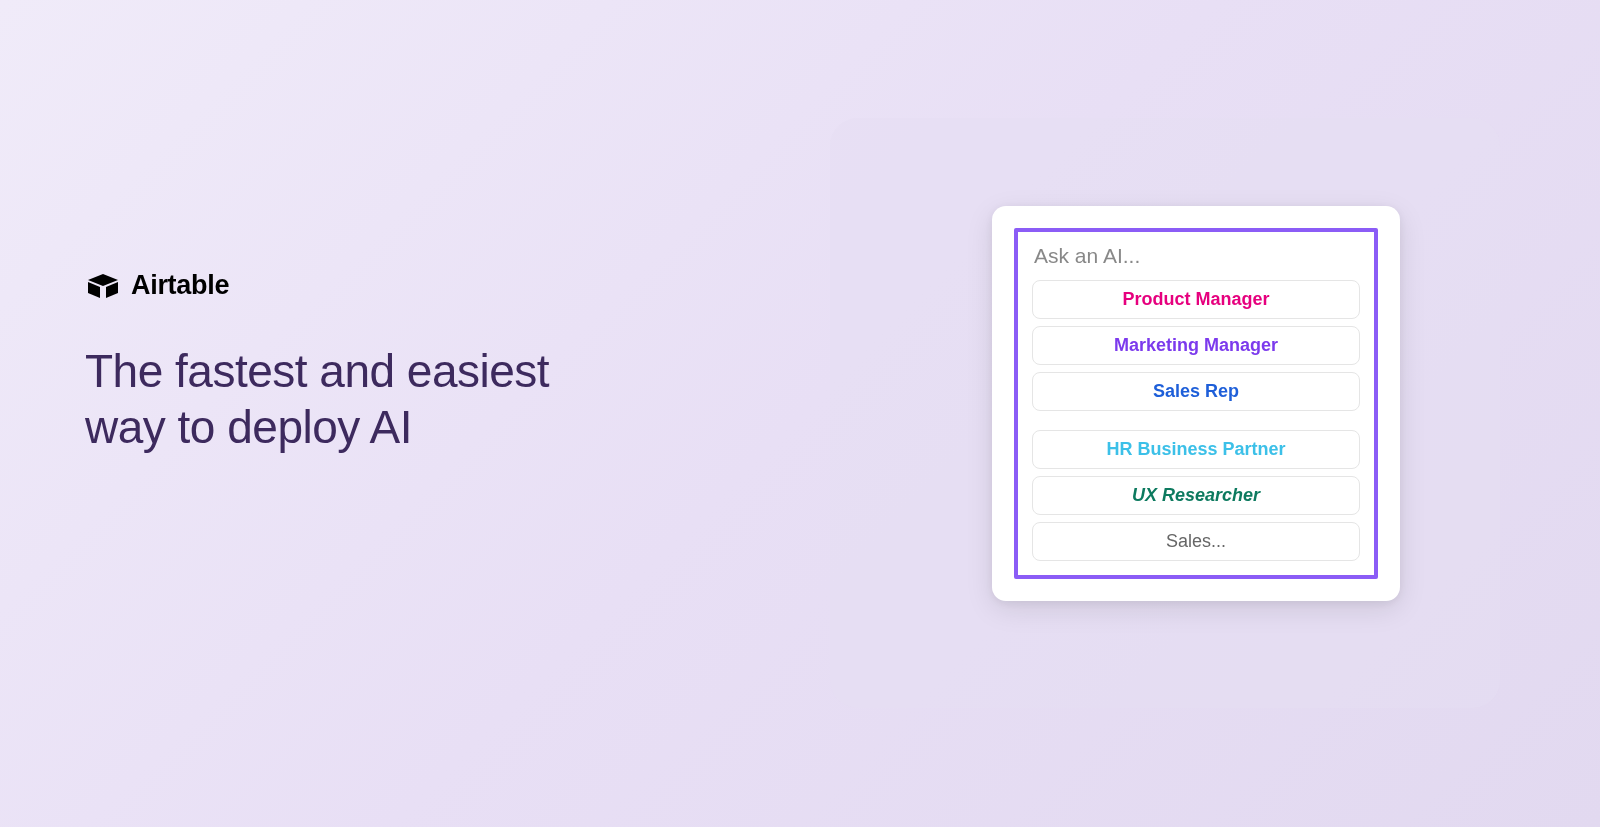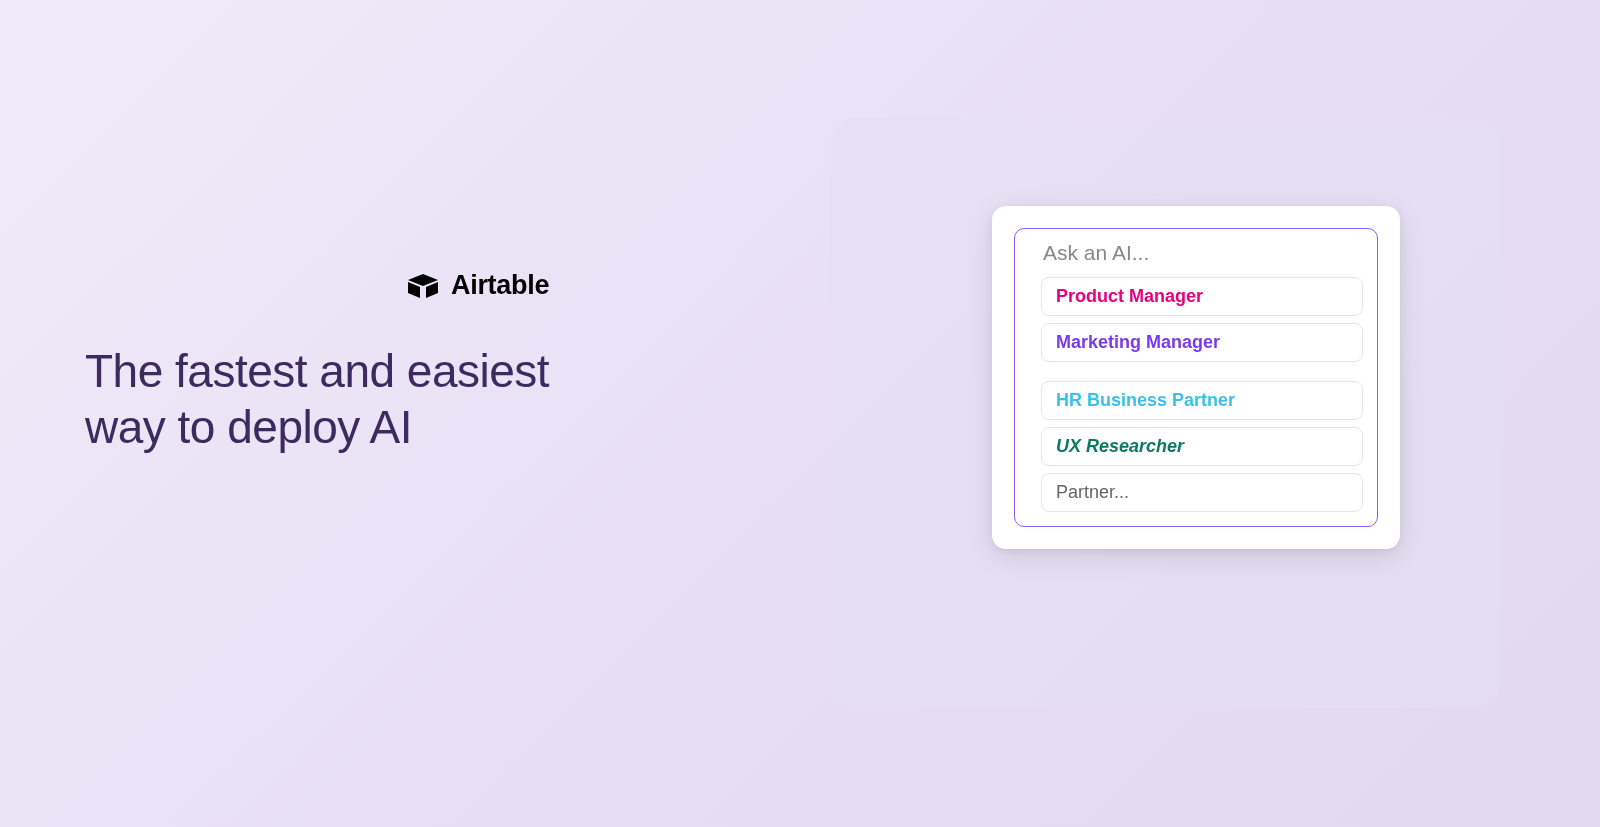--- a/index.html
+++ b/index.html
@@ -21,21 +21,20 @@
       position: absolute;
       left: 85px;
       top: 270px;
     }
     
     .logo-row {
       display: flex;
       align-items: center;
       gap: 10px;
       margin-bottom: 42px;
-      justify-content: flex-end;
     }
     
     .logo-icon {
       width: 36px;
       height: 28px;
       position: relative;
     }
     
     .logo-text {
       font-size: 27px;
@@ -67,23 +66,23 @@
       top: 88px;
       left: 162px;
       width: 408px;
       background: #ffffff;
       border-radius: 14px;
       box-shadow: 0 8px 28px rgba(0, 0, 0, 0.1), 0 2px 8px rgba(0, 0, 0, 0.06);
       padding: 22px;
     }
     
     .input-area {
-      border: 1px solid #8b5cf6;
-      border-radius: 10px;
-      padding: 12px 14px 14px 26px;
+      border: 4px solid #8b5cf6;
+      border-radius: 2px;
+      padding: 12px 14px 14px 14px;
     }
     
     .input-label {
       font-size: 21px;
       color: #888888;
       margin-bottom: 12px;
       padding-left: 2px;
     }
     
     .option-list {
@@ -93,20 +92,21 @@
     }
     
     .option-item {
       border: 1px solid #e5e5e5;
       border-radius: 8px;
       padding: 8px 14px;
       font-size: 18px;
       font-weight: 600;
       cursor: pointer;
       background: #ffffff;
+      text-align: center;
     }
     
     .color-pink { color: #e6007e; }
     .color-purple { color: #7c3aed; }
     .color-blue { color: #1e5fd9; }
     .color-cyan { color: #3cc0e8; margin-top: 12px; }
     .color-green { color: #0d7a5f; font-style: italic; }
     .color-gray { color: #666666; font-weight: 400; }
   </style>
 </head>
@@ -129,19 +129,20 @@
   </h1>
 </div>
 
 <div class="right-panel">
   <div class="card">
     <div class="input-area">
       <div class="input-label">Ask an AI...</div>
       <div class="option-list">
         <div class="option-item color-pink">Product Manager</div>
         <div class="option-item color-purple">Marketing Manager</div>
+        <div class="option-item color-blue">Sales Rep</div>
         <div class="option-item color-cyan">HR Business Partner</div>
         <div class="option-item color-green">UX Researcher</div>
-        <div class="option-item color-gray">Partner...</div>
+        <div class="option-item color-gray">Sales...</div>
       </div>
     </div>
   </div>
 </div>
 
 </body></html>

